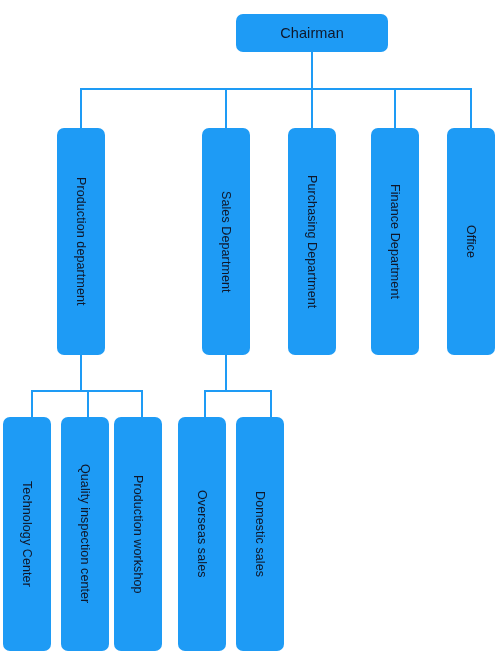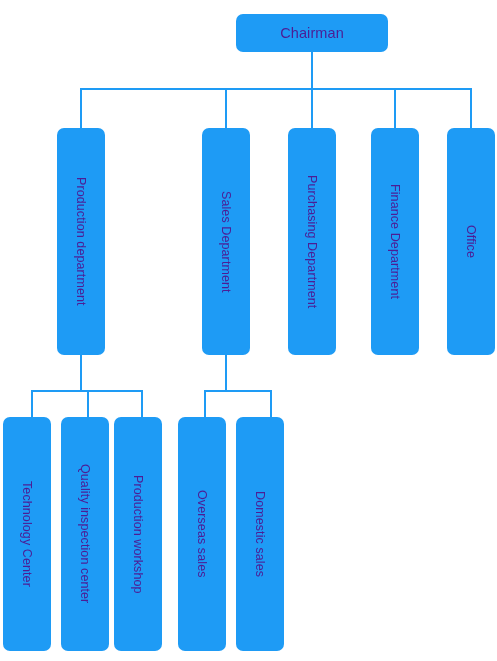--- a/index.html
+++ b/index.html
@@ -21,21 +21,21 @@
     position: absolute;
     background: #1e9bf5;
     border-radius: 7px;
     box-sizing: border-box;
     display: flex;
     align-items: center;
     justify-content: center;
     overflow: hidden;
   }
   .node-label {
-    color: #4c1d95;
+    color: #0f172a;
     font-size: 12.5px;
     line-height: 1;
     white-space: nowrap;
     letter-spacing: 0.1px;
   }
   .node-root .node-label {
     font-size: 14.5px;
   }
   .node-vertical .node-label {
     writing-mode: vertical-rl;

